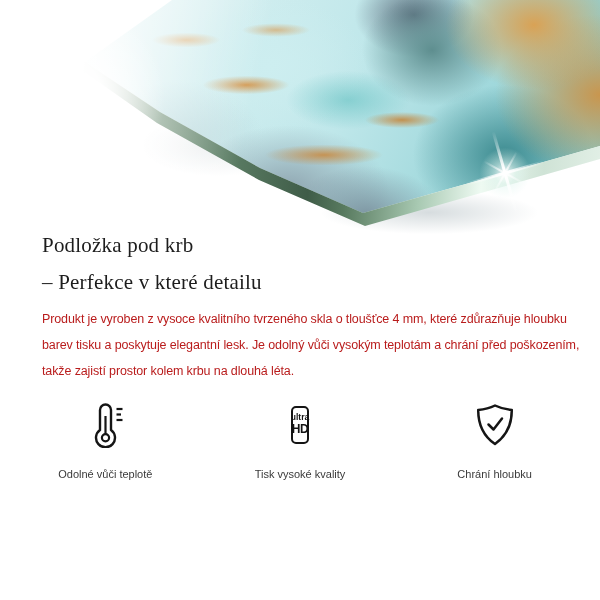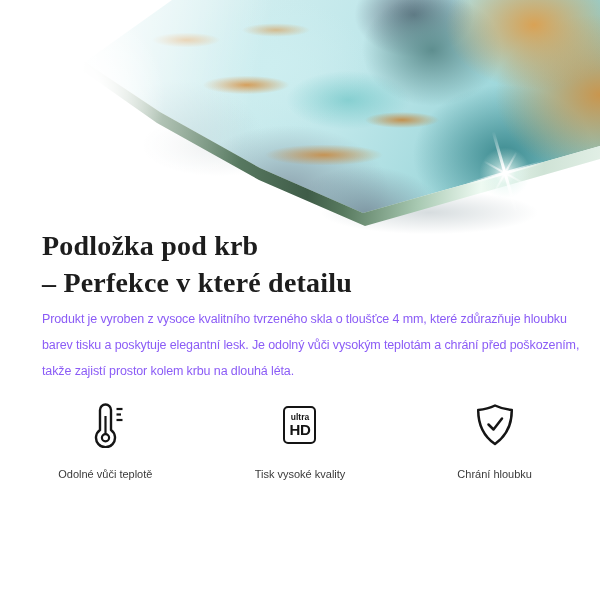--- a/index.html
+++ b/index.html
@@ -60,43 +60,43 @@
     background:linear-gradient(to bottom, rgba(255,255,255,0), #fff 46%, #fff 54%, rgba(255,255,255,0));}
   .sparkle .r2{top:50%;left:4%;width:92%;height:3px;transform:translateY(-50%);
     background:linear-gradient(to right, rgba(255,255,255,0), #fff 46%, #fff 54%, rgba(255,255,255,0));}
   .sparkle .r3{left:50%;top:22%;width:2px;height:56%;transform:translateX(-50%) rotate(45deg);
     background:linear-gradient(to bottom, rgba(255,255,255,0), rgba(255,255,255,.9) 50%, rgba(255,255,255,0));}
   .sparkle .r4{left:50%;top:22%;width:2px;height:56%;transform:translateX(-50%) rotate(-45deg);
     background:linear-gradient(to bottom, rgba(255,255,255,0), rgba(255,255,255,.9) 50%, rgba(255,255,255,0));}
 
   .title{
     position:absolute;left:42px;top:227px;margin:0;
-    font-family:"Liberation Serif", serif;font-weight:700;
-    font-size:28px;line-height:37px;color:#1d1d1d;letter-spacing:.2px;
+    font-family:"Liberation Serif", serif;font-weight:400;
+    font-size:21px;line-height:37px;color:#1d1d1d;letter-spacing:.2px;
   }
   .desc{
     position:absolute;left:42px;top:306px;margin:0;
     font-size:12.5px;line-height:26px;letter-spacing:-.12px;
-    color:#8b5cf6;white-space:pre;
+    color:#b91c1c;white-space:pre;
   }
   .features{
     position:absolute;left:8px;top:402px;width:584px;
     display:grid;grid-template-columns:repeat(3,1fr);row-gap:16px;
   }
   .feat{display:flex;flex-direction:column;align-items:center;}
   .ficon{height:46px;display:flex;align-items:center;justify-content:center;}
   .flabel{margin-top:19px;font-size:11px;line-height:14px;color:#3a3a3a;text-align:right;}
   .ficon svg{display:block;}
   .uhd-box{
-    box-sizing:border-box;width:33px;height:38px;border:2.5px solid #141414;border-radius:5px;
+    box-sizing:border-box;width:18px;height:38px;border:2.5px solid #141414;border-radius:5px;
     display:flex;flex-direction:column;align-items:center;justify-content:center;
     font-weight:bold;color:#141414;
   }
   .uhd-top{font-size:8.5px;line-height:9px;letter-spacing:0;}
-  .uhd-bottom{font-size:15px;line-height:15px;letter-spacing:-.3px;}
+  .uhd-bottom{font-size:12px;line-height:15px;letter-spacing:-.3px;}
 </style>
 </head>
 <body>
 
 <div class="hero">
   <div class="glass-shadow1"></div>
   <div class="glass-shadow2"></div>
   <div class="glass-face"></div>
   <div class="glass-edge"></div>
   <div class="light-fade"></div>

